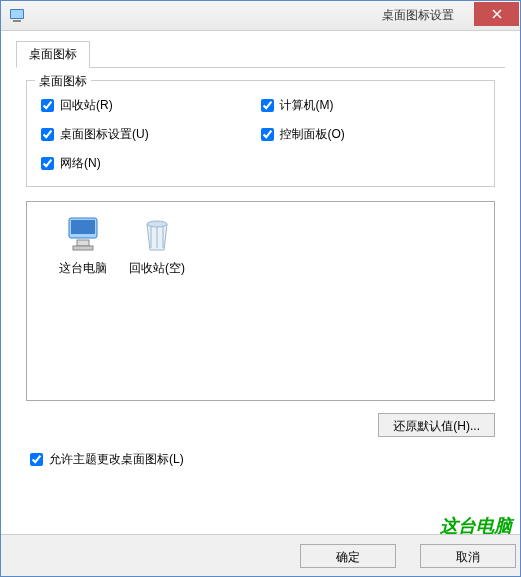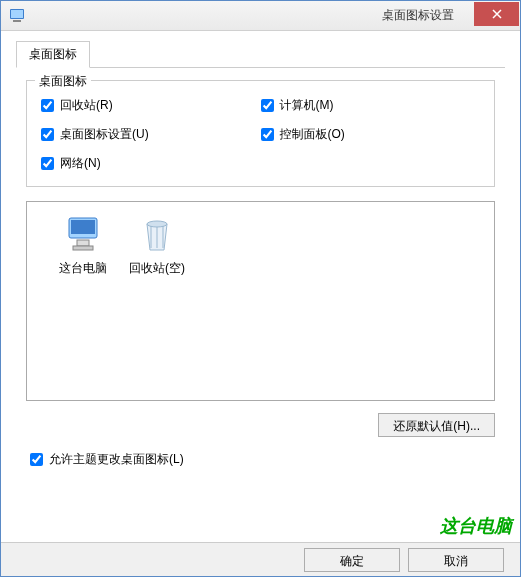--- a/index.html
+++ b/index.html
@@ -18,21 +18,21 @@
 .check-grid { display: grid; grid-template-columns: 1fr 1fr; row-gap: 12px; margin-top: 6px; }
 .check-item { display: flex; align-items: center; gap: 6px; }
 .check-item input { width: 13px; height: 13px; }
 .icon-preview { border: 1px solid #aaa; background: #fff; height: 200px; padding: 12px 20px; display: flex; align-items: flex-start; gap: 2px; margin-bottom: 12px; }
 .icon-item { width: 72px; display: flex; flex-direction: column; align-items: center; gap: 6px; cursor: pointer; }
 .icon-img { width: 40px; height: 40px; }
 .icon-label { font-size: 12px; text-align: center; }
 .btn-row { display: flex; justify-content: flex-end; gap: 8px; margin-bottom: 14px; }
 button.btn { padding: 4px 14px; min-width: 96px; height: 24px; background: #f0f0f0; border: 1px solid #adadad; font-size: 12px; cursor: pointer; font-family: inherit; }
 .allow-row { display: flex; align-items: center; gap: 6px; margin-left: 4px; }
-.footer { position: absolute; bottom: 0; left: 0; right: 0; height: 34px; background: #f0f0f0; border-top: 1px solid #ccc; display: flex; justify-content: flex-end; align-items: center; gap: 8px; padding-right: 16px; }
+.footer { position: absolute; bottom: 0; left: 0; right: 0; height: 42px; background: #f0f0f0; border-top: 1px solid #ccc; display: flex; justify-content: flex-end; align-items: center; gap: 24px; padding-right: 4px; }
 .watermark { position: absolute; right: 8px; bottom: 38px; font-size: 18px; font-style: italic; font-weight: bold; color: #00a800; text-shadow: 1px 1px 0 #fff, -1px -1px 0 #fff; pointer-events: none; }
 .watermark2 { position: absolute; right: 8px; bottom: 20px; font-size: 12px; color: #3388cc; pointer-events: none; }
 </style>
 </head>
 <body>
 
 <div class="window">
   <div class="titlebar">
     <svg class="title-icon" viewBox="0 0 16 16">
       <rect x="1" y="1" width="14" height="10" fill="#3d7ecc" rx="1"></rect>

